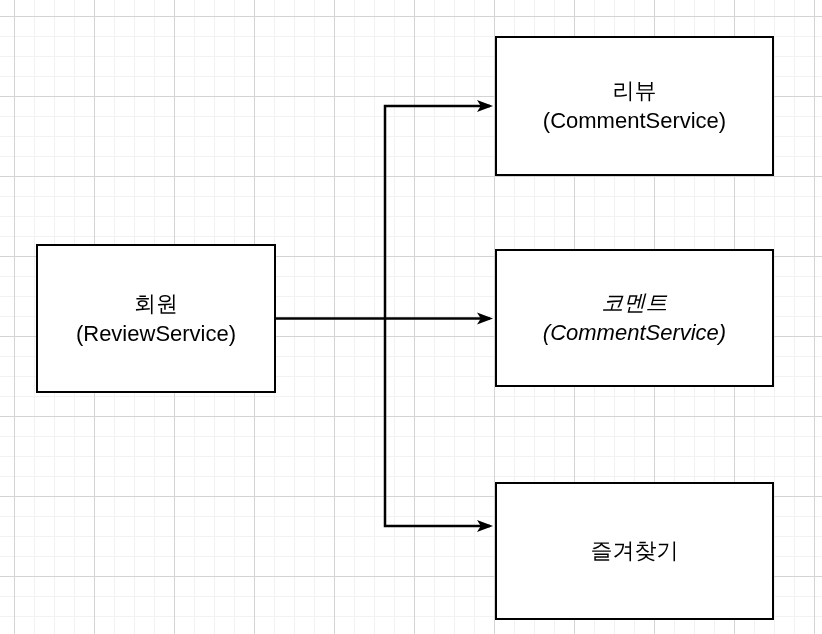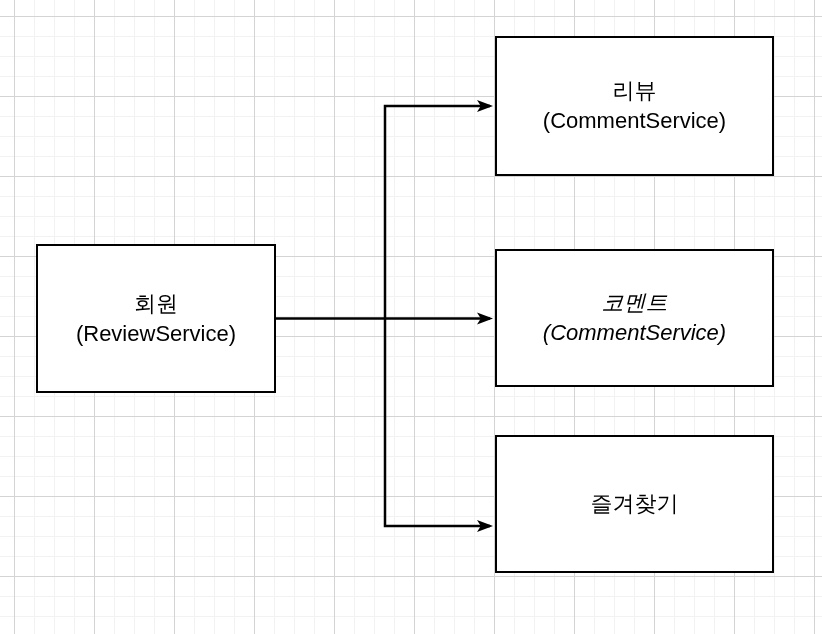--- a/index.html
+++ b/index.html
@@ -81,17 +81,17 @@
   <div class="node" style="left: 495px; top: 36px; width: 279px; height: 140px;">
     <span class="node-title">리뷰</span>
     <span class="node-subtitle">(CommentService)</span>
   </div>
 
   <div class="node" style="left: 495px; top: 249px; width: 279px; height: 138px; font-style: italic;">
     <span class="node-title">코멘트</span>
     <span class="node-subtitle">(CommentService)</span>
   </div>
 
-  <div class="node" style="left: 495px; top: 435px; width: 279px; height: 138px;">
+  <div class="node" style="left: 495px; top: 482px; width: 279px; height: 138px;">
     <span class="node-title">즐겨찾기</span>
   </div>
 
 </div>
 
 </body></html>

